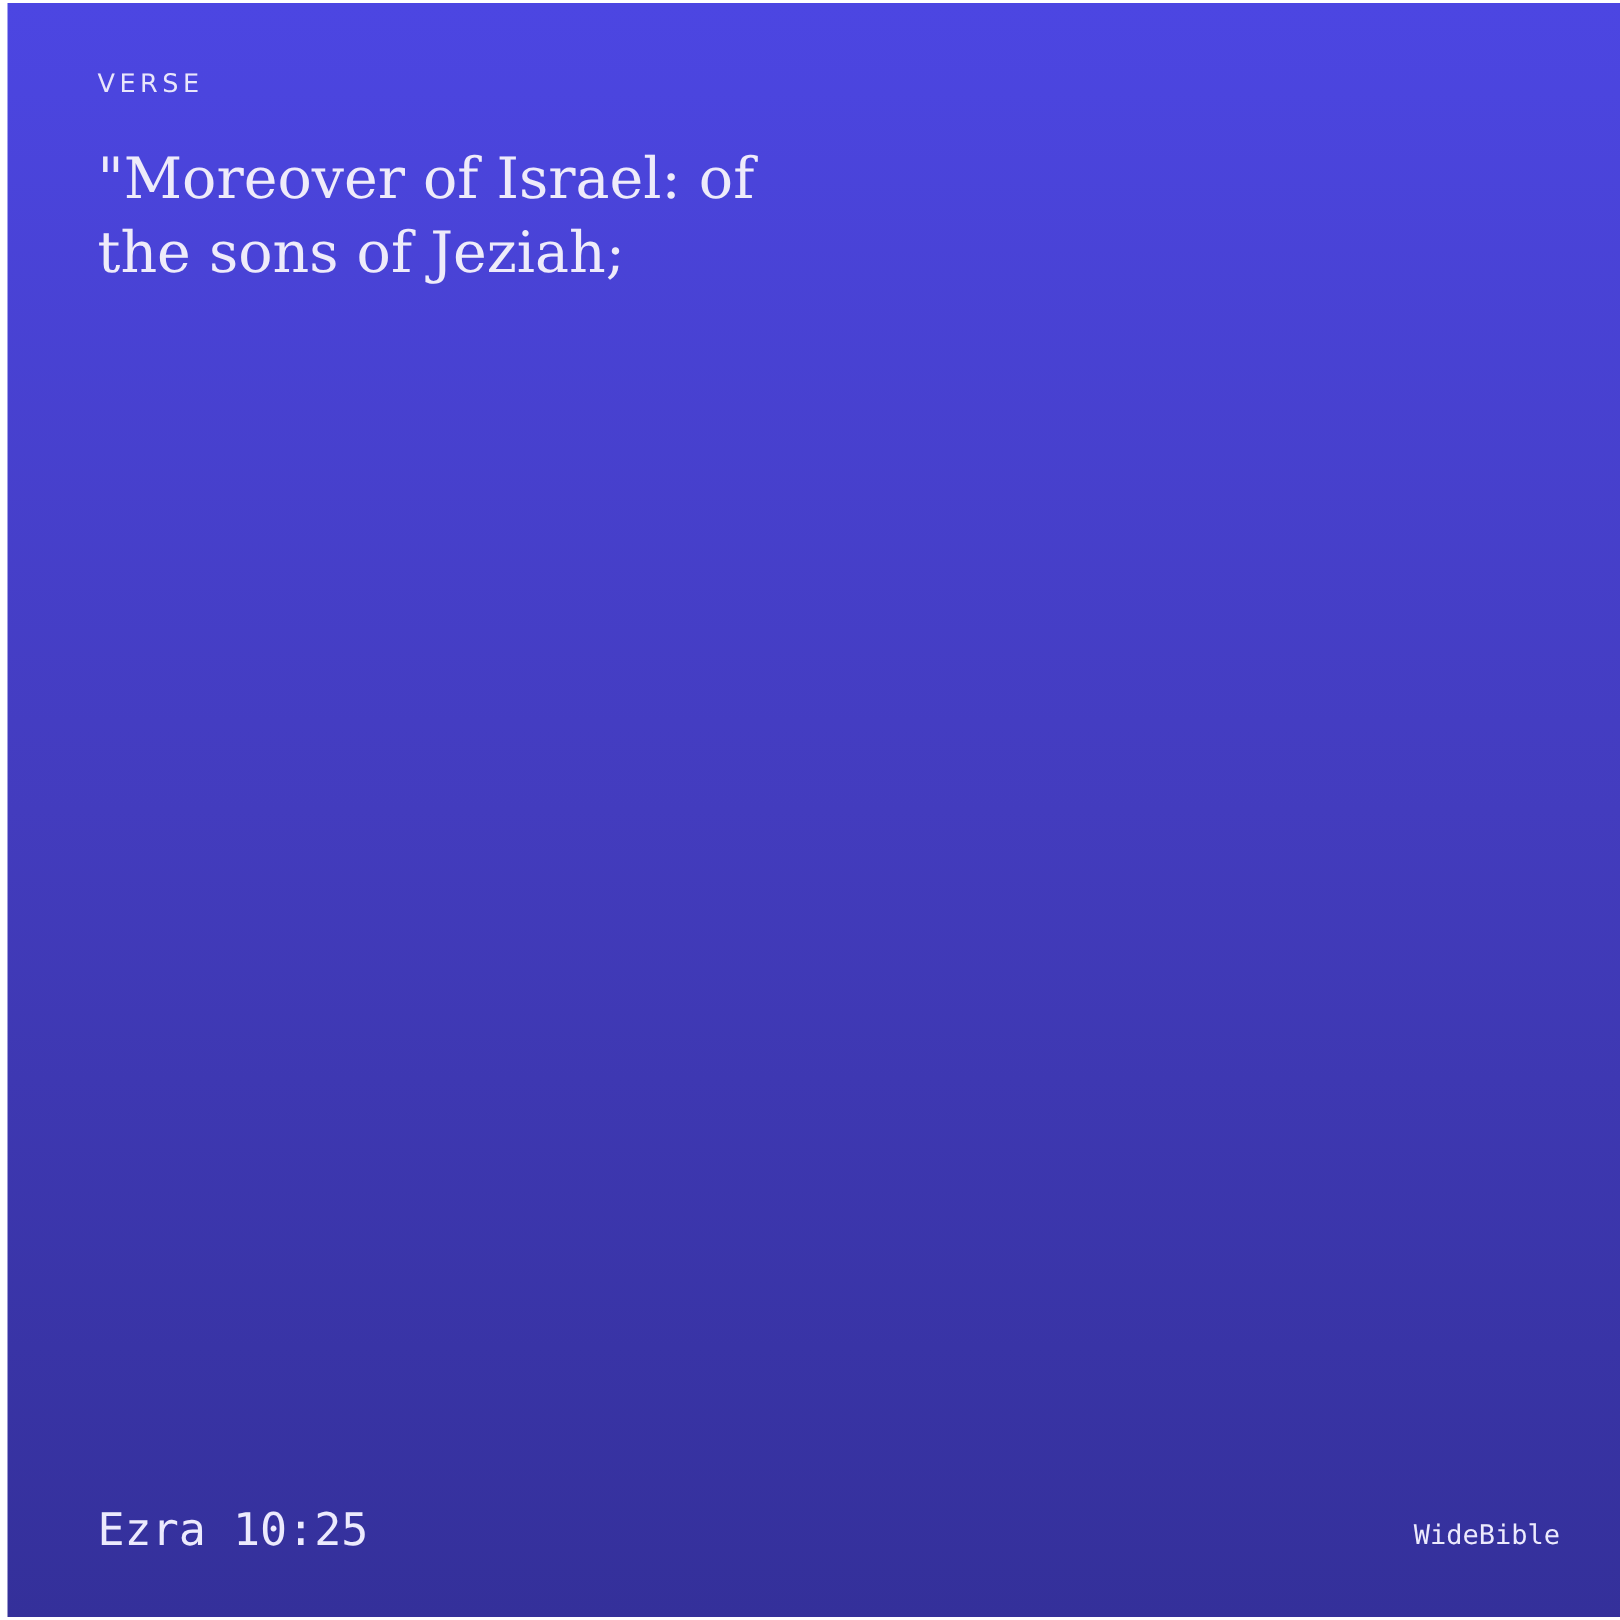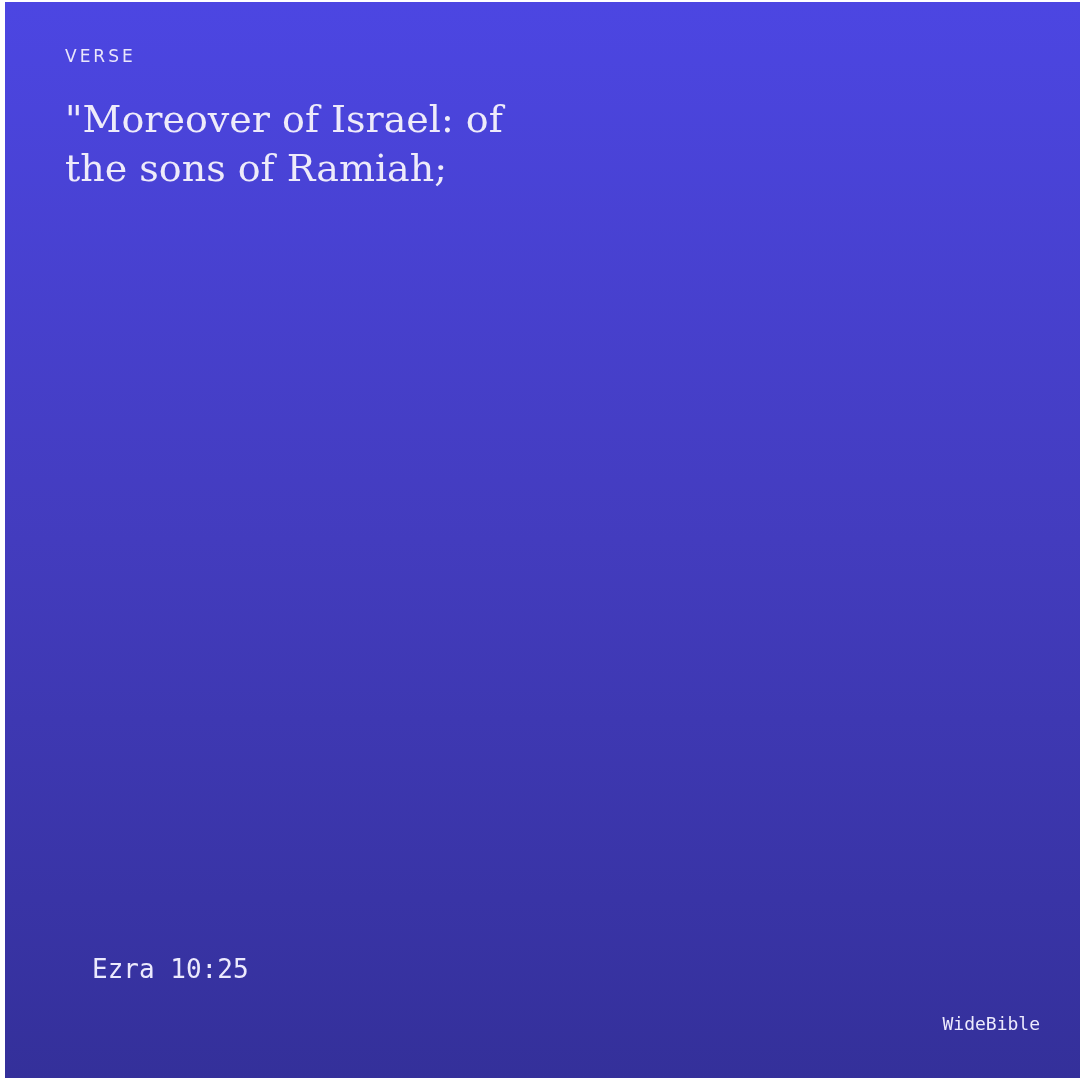--- a/index.html
+++ b/index.html
@@ -44,46 +44,45 @@
     line-height: 48.5px;
     font-weight: 400;
     color: #EEEBFA;
   }
   .verse-line {
     white-space: pre;
   }
   .reference {
     position: absolute;
     left: 60px;
-    top: 952px;
+    top: 1001px;
     font-family: "DejaVu Sans Mono", monospace;
-    font-size: 26px;
+    font-size: 30px;
     font-weight: 400;
     color: #ECEAFD;
-    margin-left: 27px;
   }
   .brand {
     position: absolute;
     right: 60px;
     top: 1011px;
     font-family: "DejaVu Sans Mono", monospace;
     font-size: 18px;
     font-weight: 400;
     color: #ECEAFD;
   }
 </style>
 </head>
 <body>
 
 <div class="canvas" style="background: rgb(255, 255, 255);">
   <div class="card" style="background: linear-gradient(rgb(76, 70, 226) 0%, rgb(67, 60, 190) 50%, rgb(52, 48, 154) 100%);">
     <div class="verse-label">VERSE</div>
 
     <div class="verse-text" style="color: rgb(238, 235, 250);">
       <div class="verse-line">"Moreover of Israel: of</div>
-      <div class="verse-line">the sons of Ramiah;</div>
+      <div class="verse-line">the sons of Jeziah;</div>
     </div>
 
     <div class="reference">Ezra 10:25</div>
 
     <div class="brand">WideBible</div>
   </div>
 </div>
 
 </body></html>

